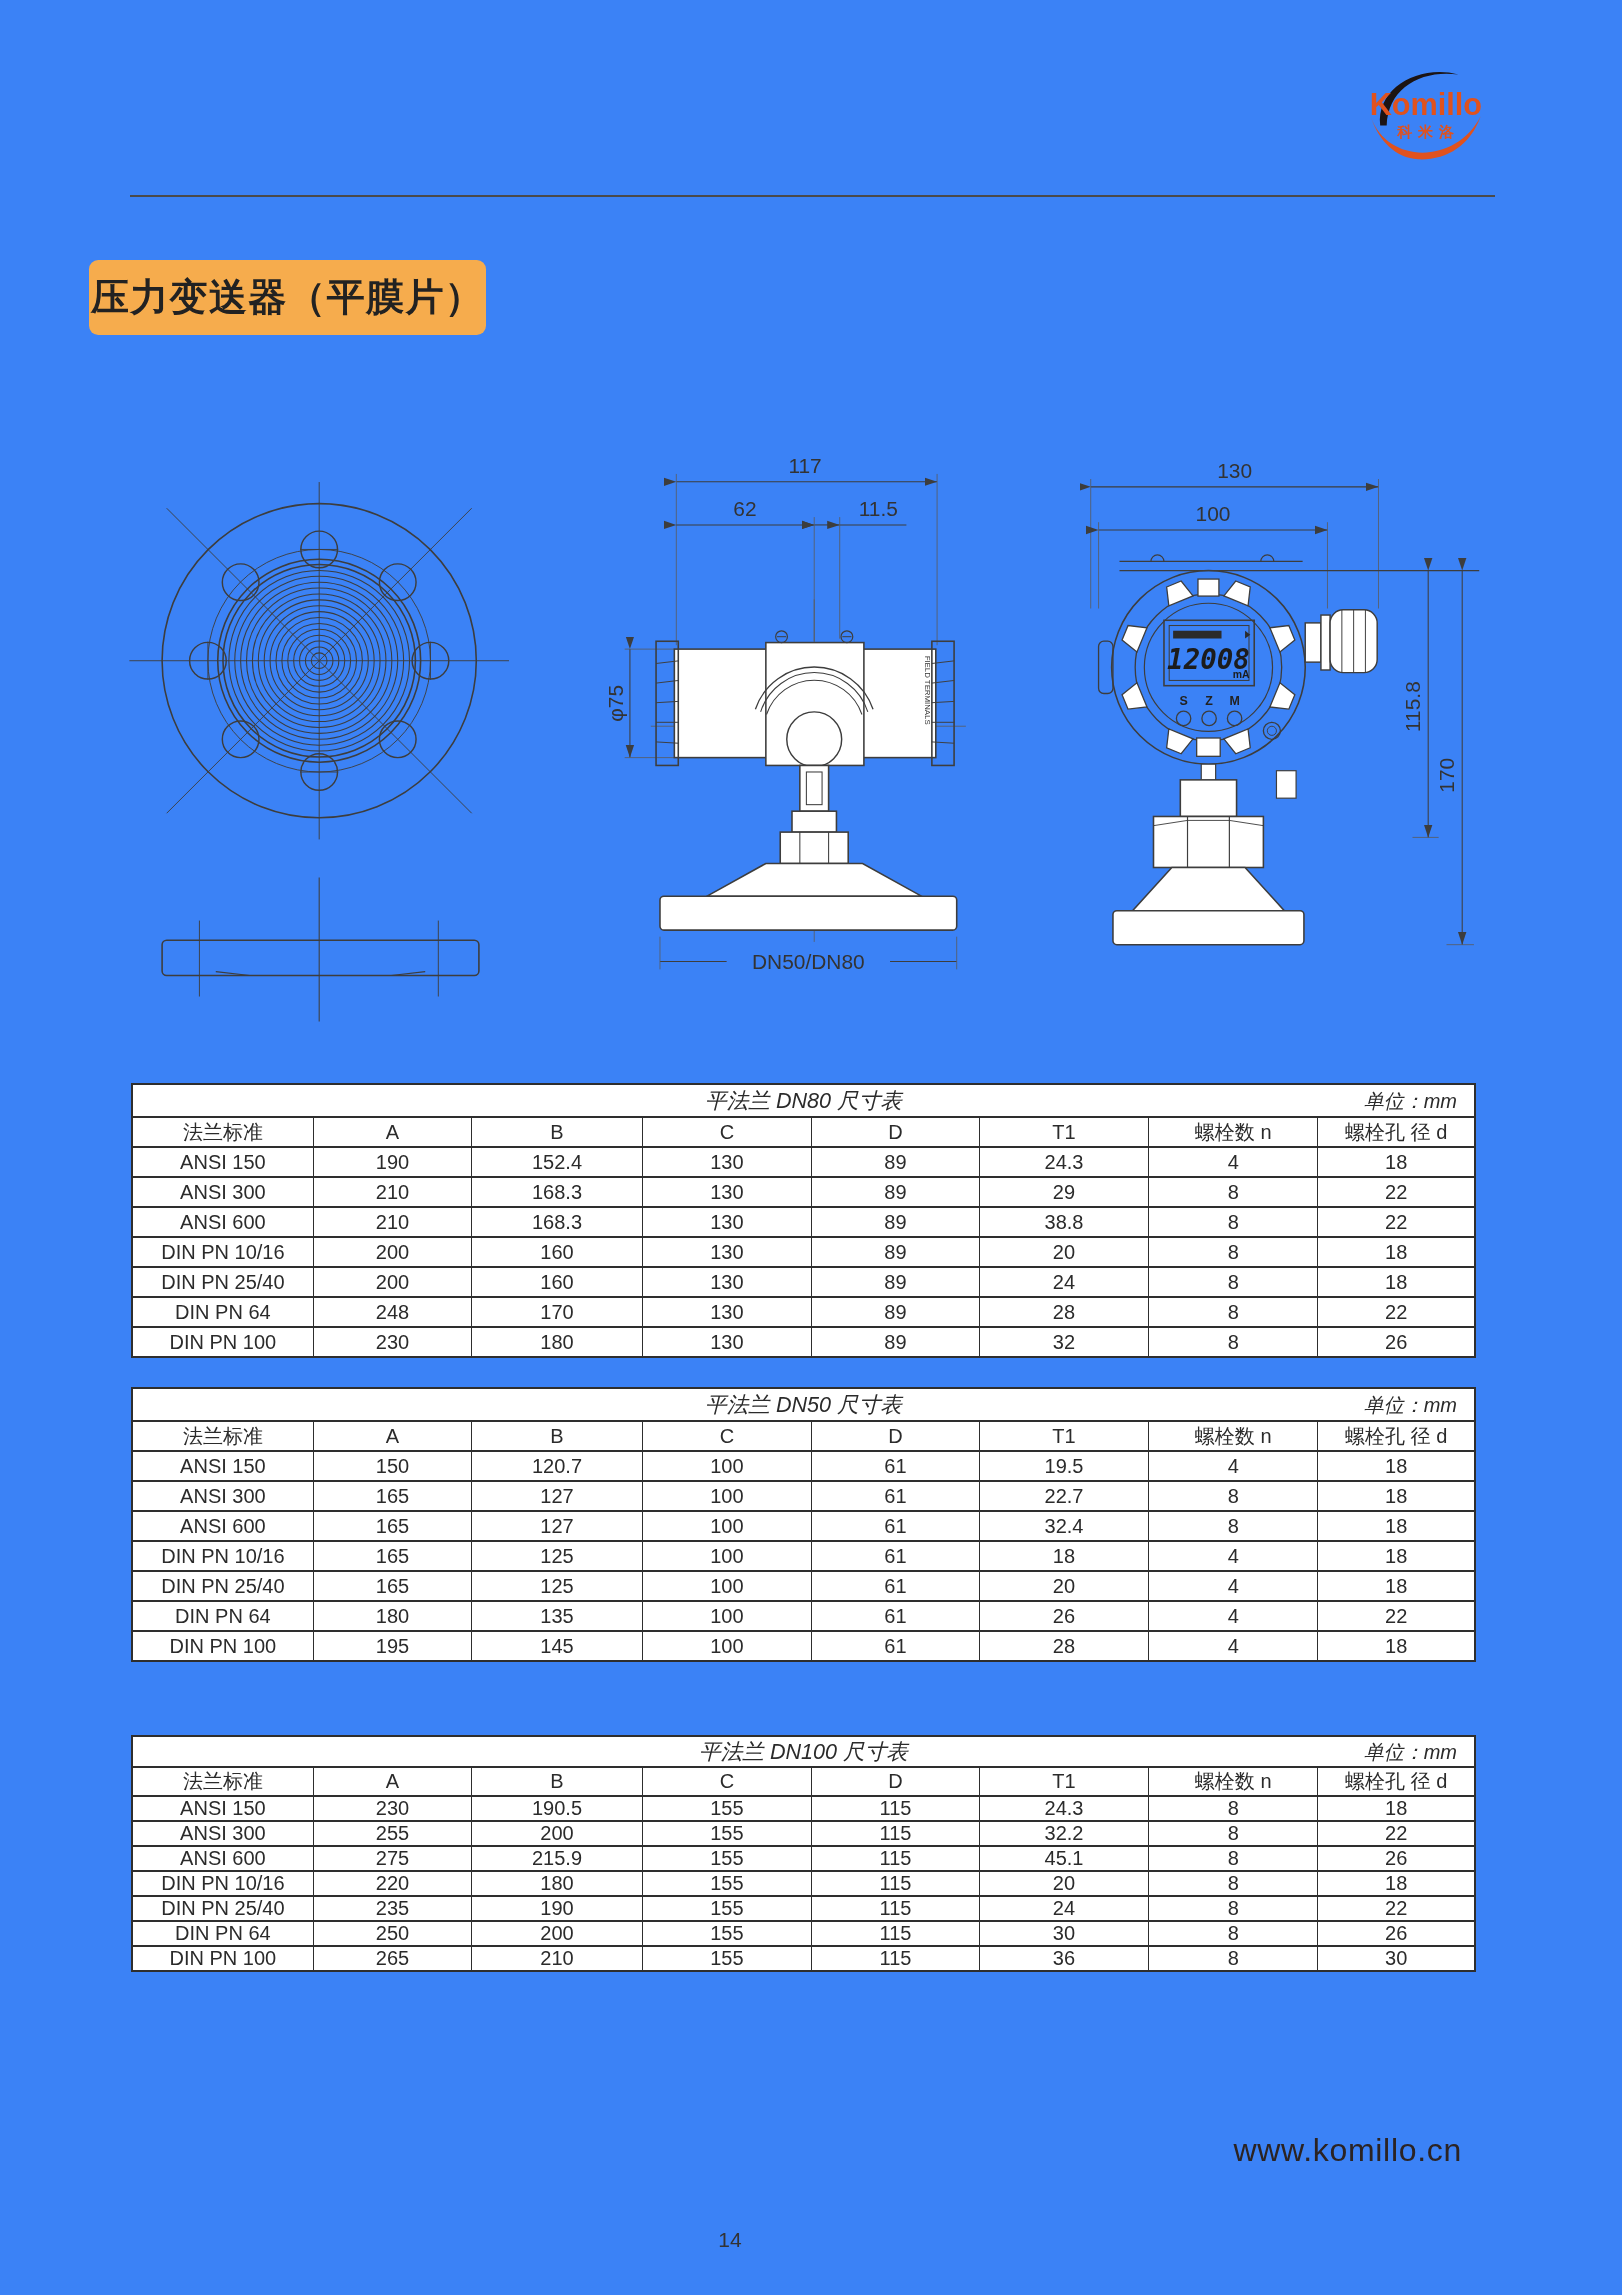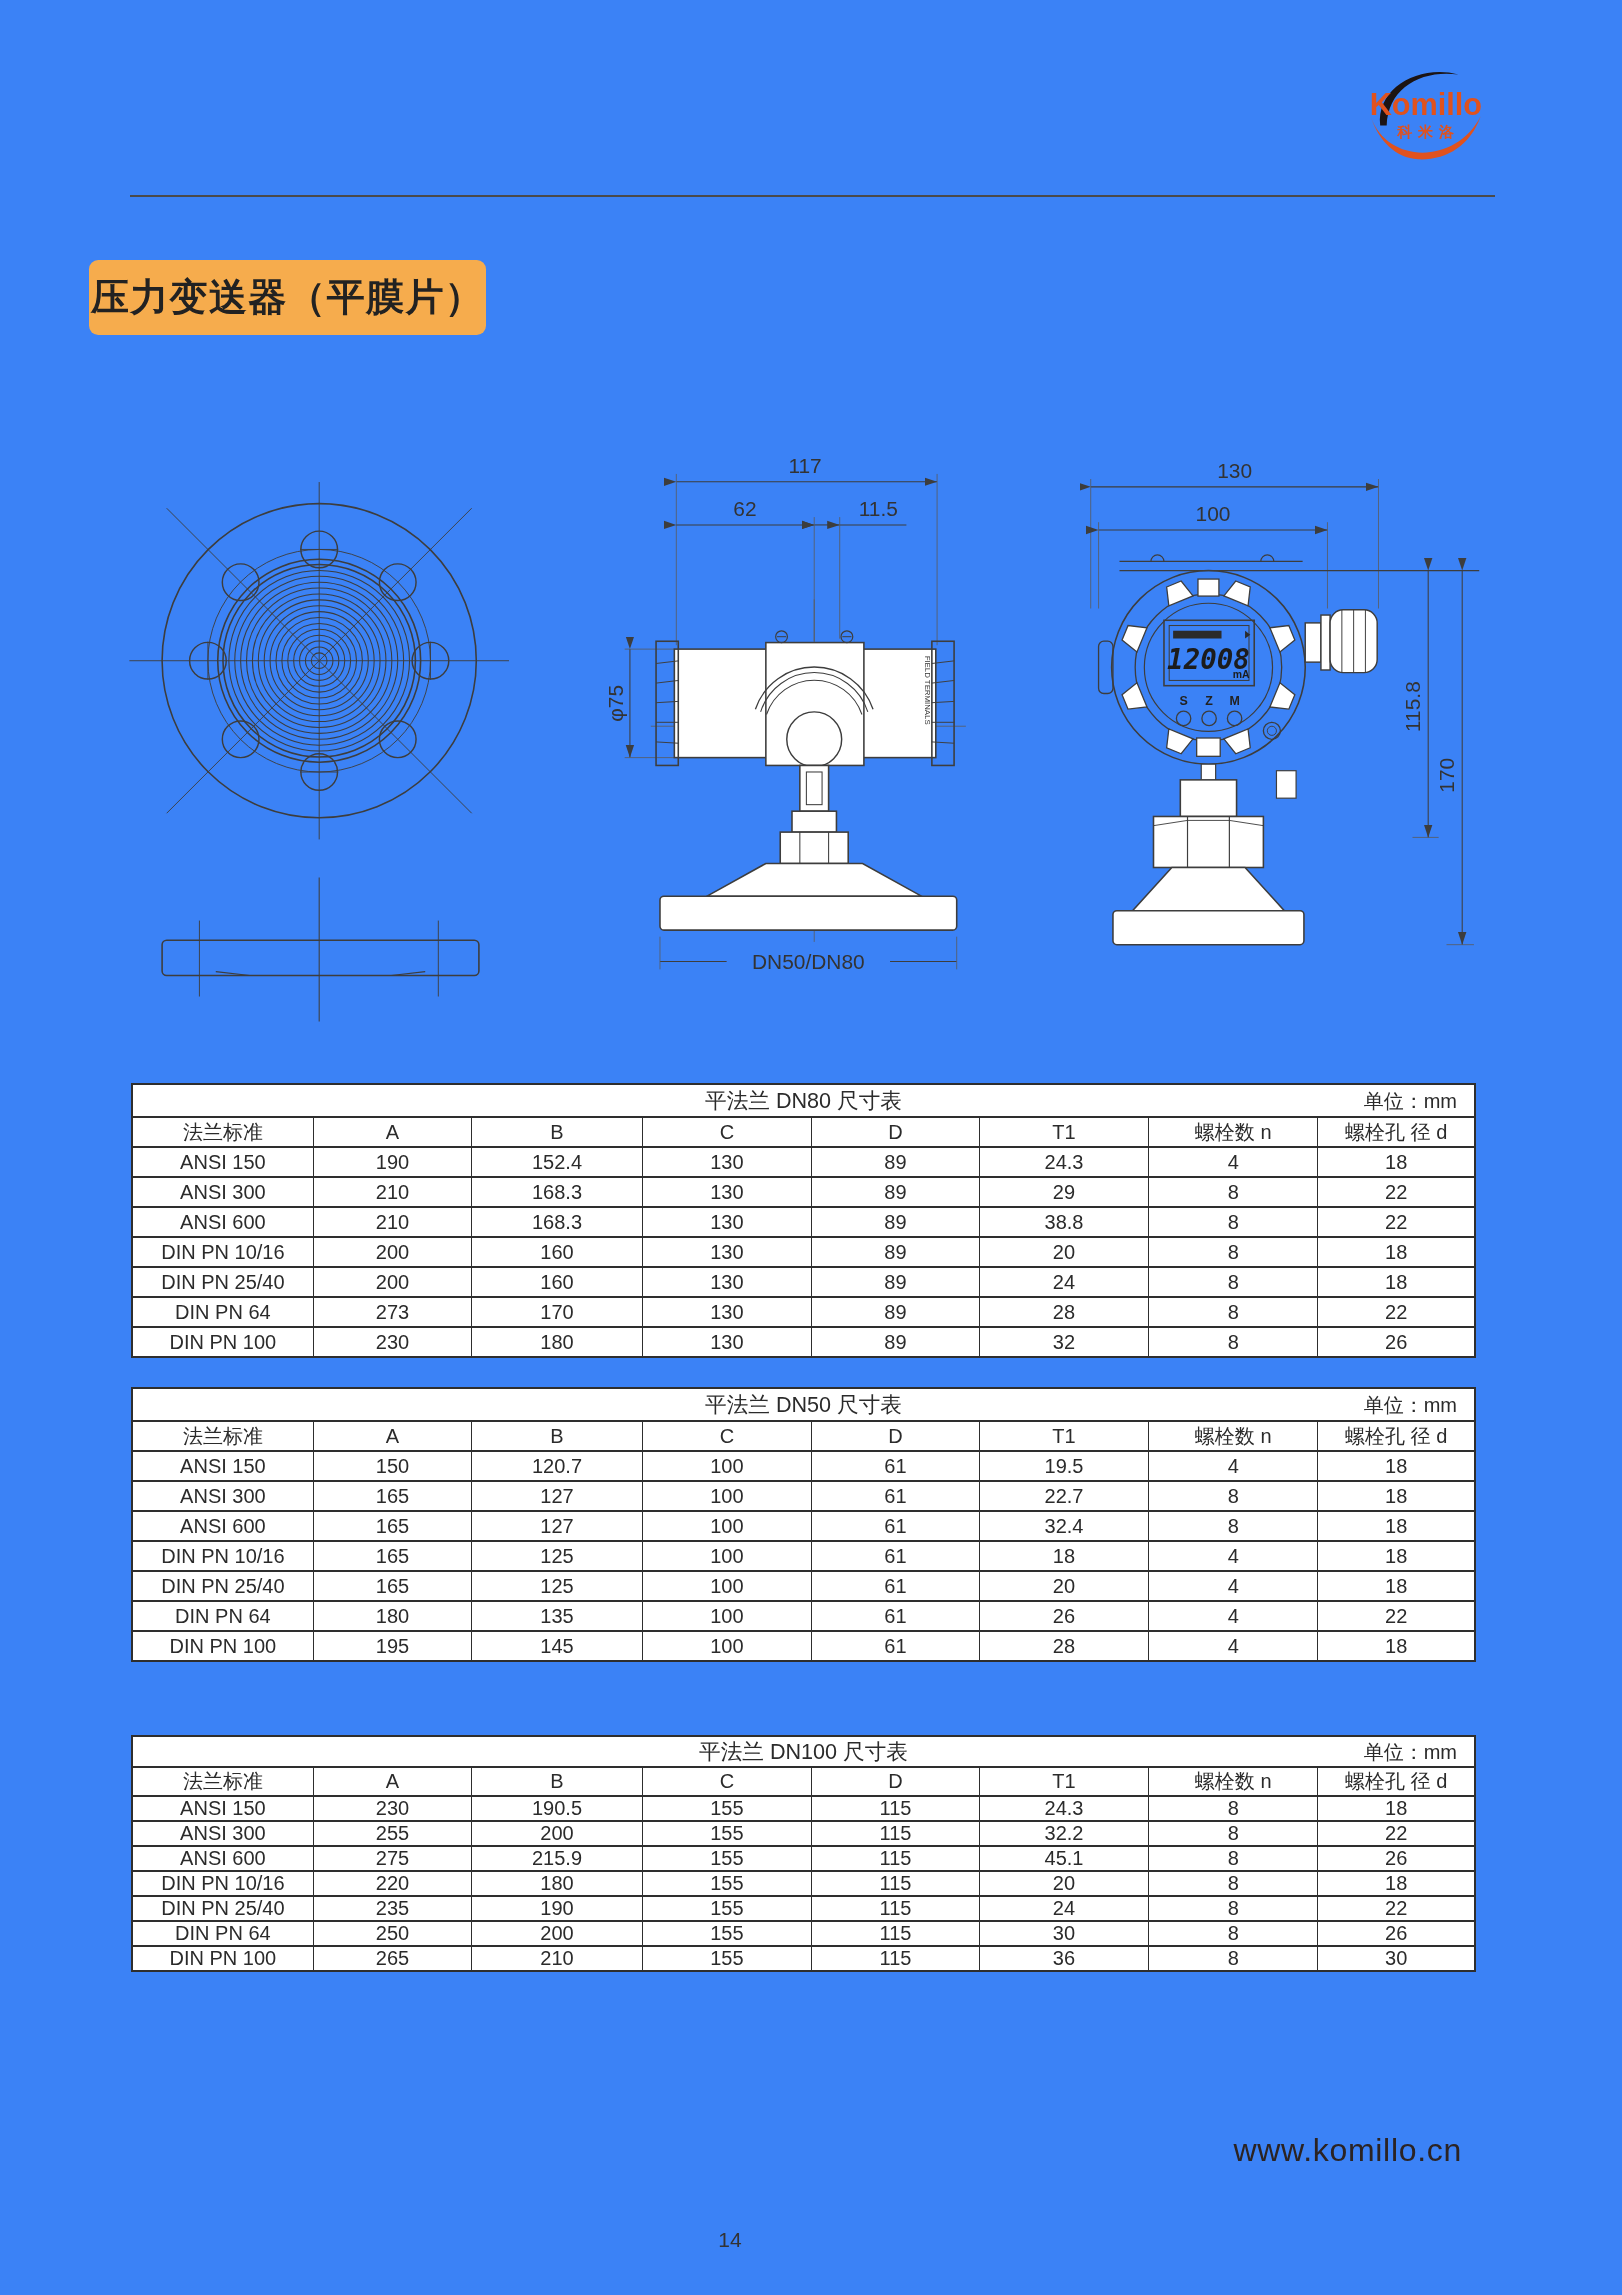--- a/index.html
+++ b/index.html
@@ -17,21 +17,21 @@
   svg.draw{position:absolute;}
   .ln{stroke:#3d3d3d;fill:none;}
   .thin{stroke:#5a5a5a;stroke-width:1.2;}
   .dimtxt{font-size:32px;fill:#333;font-family:"Liberation Sans",sans-serif;}
 
   table.tbl{position:absolute;left:131px;width:1345px;border-collapse:collapse;table-layout:fixed;
             font-size:20px;color:#2b2b2b;background:#fff;border:2px solid #2e2e2e;}
   table.tbl td,table.tbl th{border:1.3px solid #2e2e2e;border-top-width:2px;border-bottom-width:2px;
             text-align:center;padding:0;font-weight:normal;white-space:nowrap;overflow:hidden;}
   table.tbl tr{height:30px;}
-  table.tbl tr.title-row{height:33px;}
+  table.tbl tr.title-row{height:33px;font-style:italic;}
   table.tbl .title-cell{position:relative;font-size:21.6px;}
   table.tbl .unit{position:absolute;right:17px;top:50%;transform:translateY(-50%);font-size:20px;}
   table.tbl3 tr{height:25px;}
   table.tbl3 tr.title-row{height:30px;margin-left:11px;}
 
   .website{position:absolute;right:161px;top:2132px;font-size:32px;color:#2b2323;letter-spacing:0.7px;}
   .pageno{position:absolute;left:0;top:2228px;width:1460px;text-align:center;font-size:21px;color:#333;}
 </style>
 </head>
 <body>
@@ -348,21 +348,21 @@
           <td>200</td>
           <td>160</td>
           <td>130</td>
           <td>89</td>
           <td>24</td>
           <td>8</td>
           <td>18</td>
         </tr>
         <tr>
           <td>DIN PN 64</td>
-          <td>273</td>
+          <td>248</td>
           <td>170</td>
           <td>130</td>
           <td>89</td>
           <td>28</td>
           <td>8</td>
           <td>22</td>
         </tr>
         <tr>
           <td>DIN PN 100</td>
           <td>230</td>

